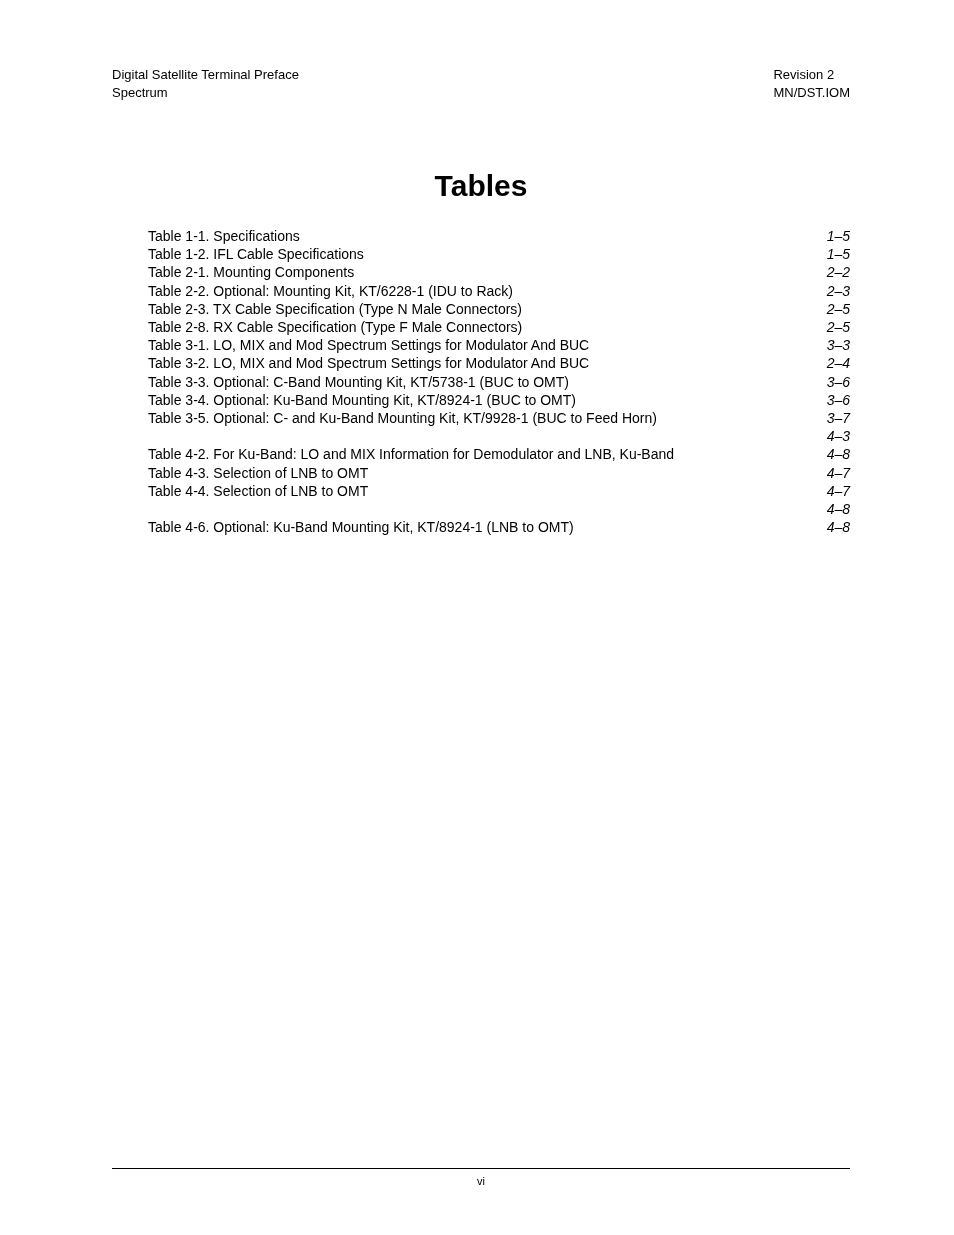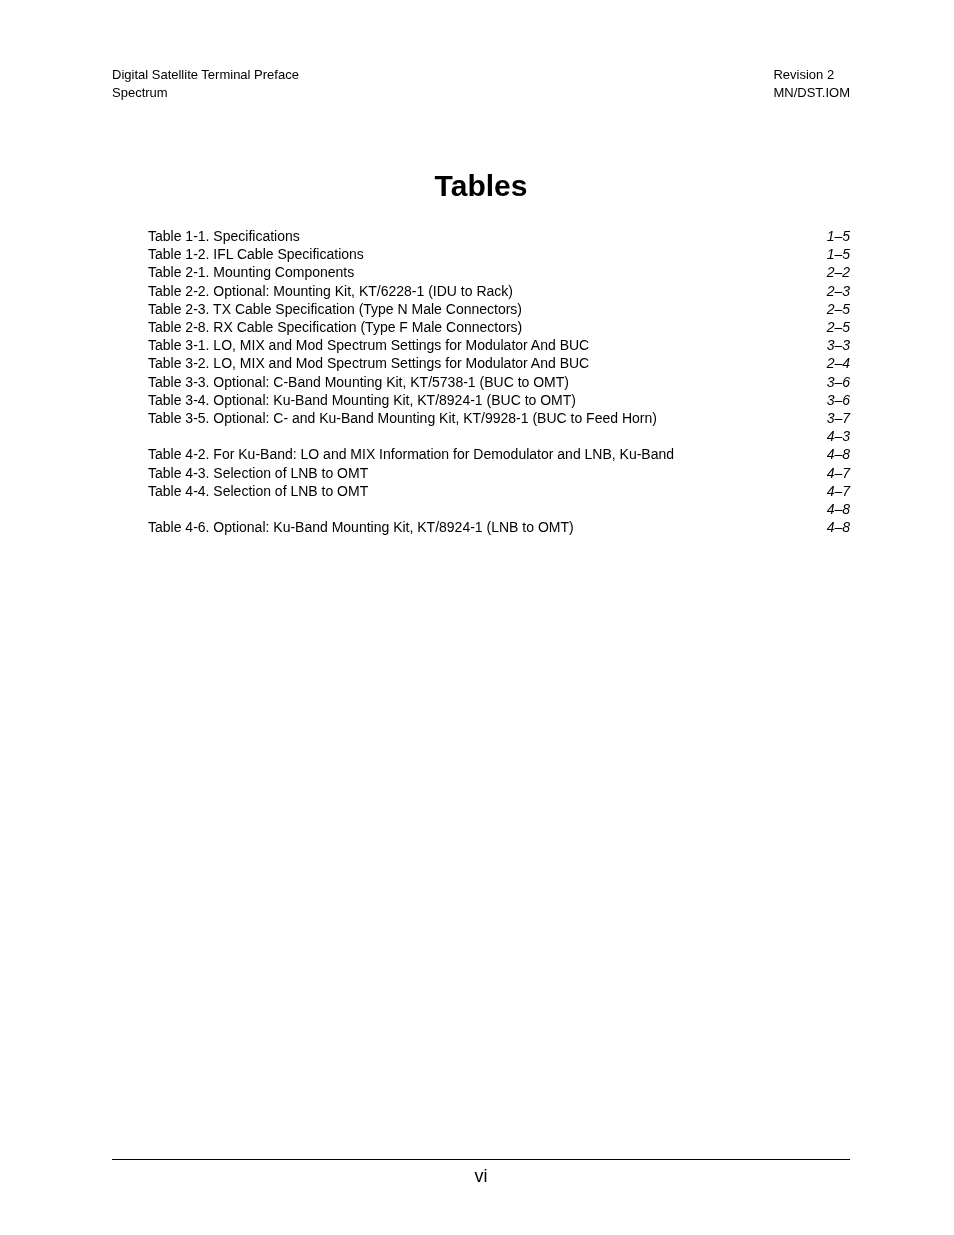--- a/index.html
+++ b/index.html
@@ -57,21 +57,21 @@
     right: 0;
   }
   .toc-page { flex: 0 0 auto; font-style: italic; }
   .spacer { flex: 1 1 auto; }
   .footer-rule {
     border-top: 1px solid #000;
     margin-bottom: 6px;
   }
   .footer {
     text-align: center;
-    font-size: 18px;
+    font-size: 11px;
   }
 </style>
 </head>
 <body>
 
 <div class="page">
 
   <div class="header-row">
     <div>
       <div>Digital Satellite Terminal Preface</div>

